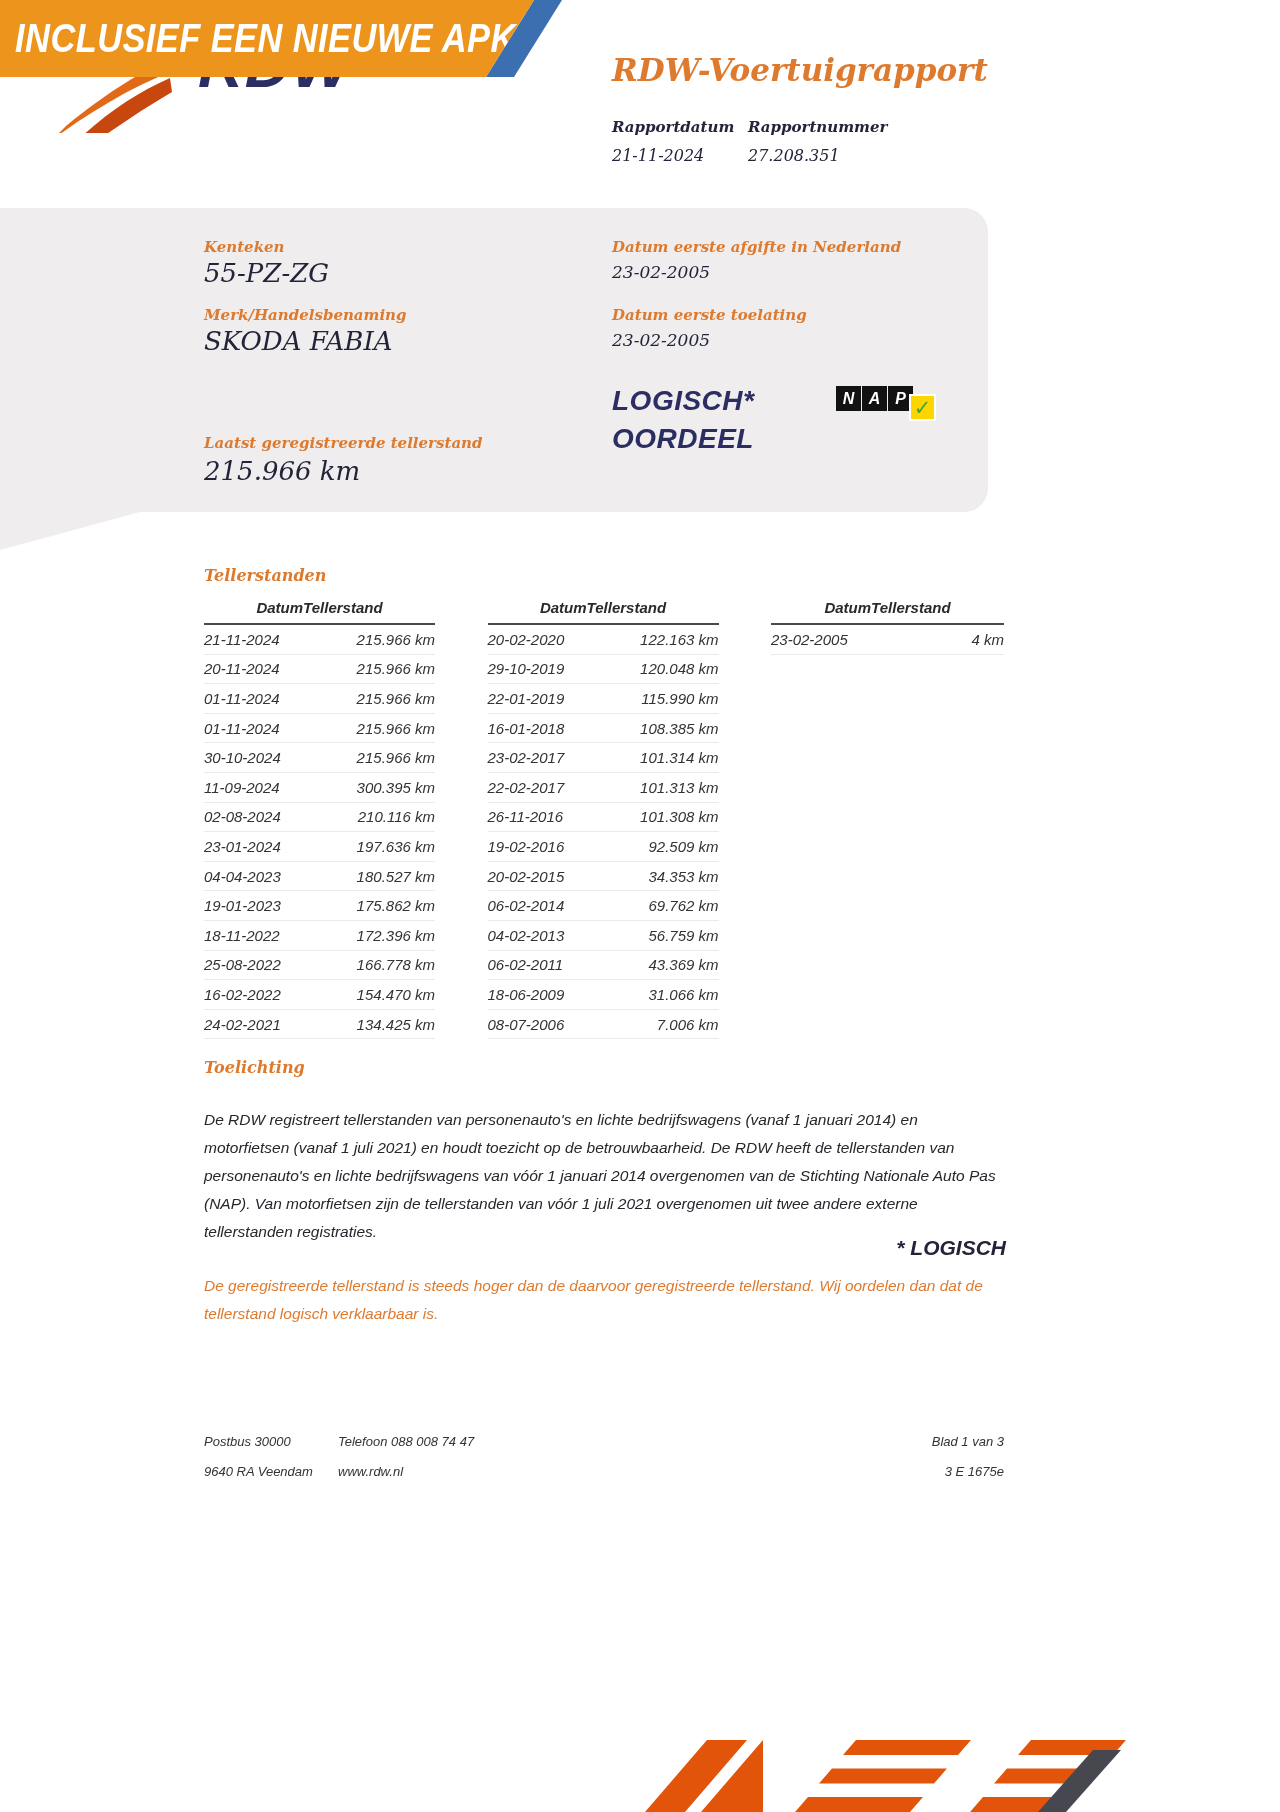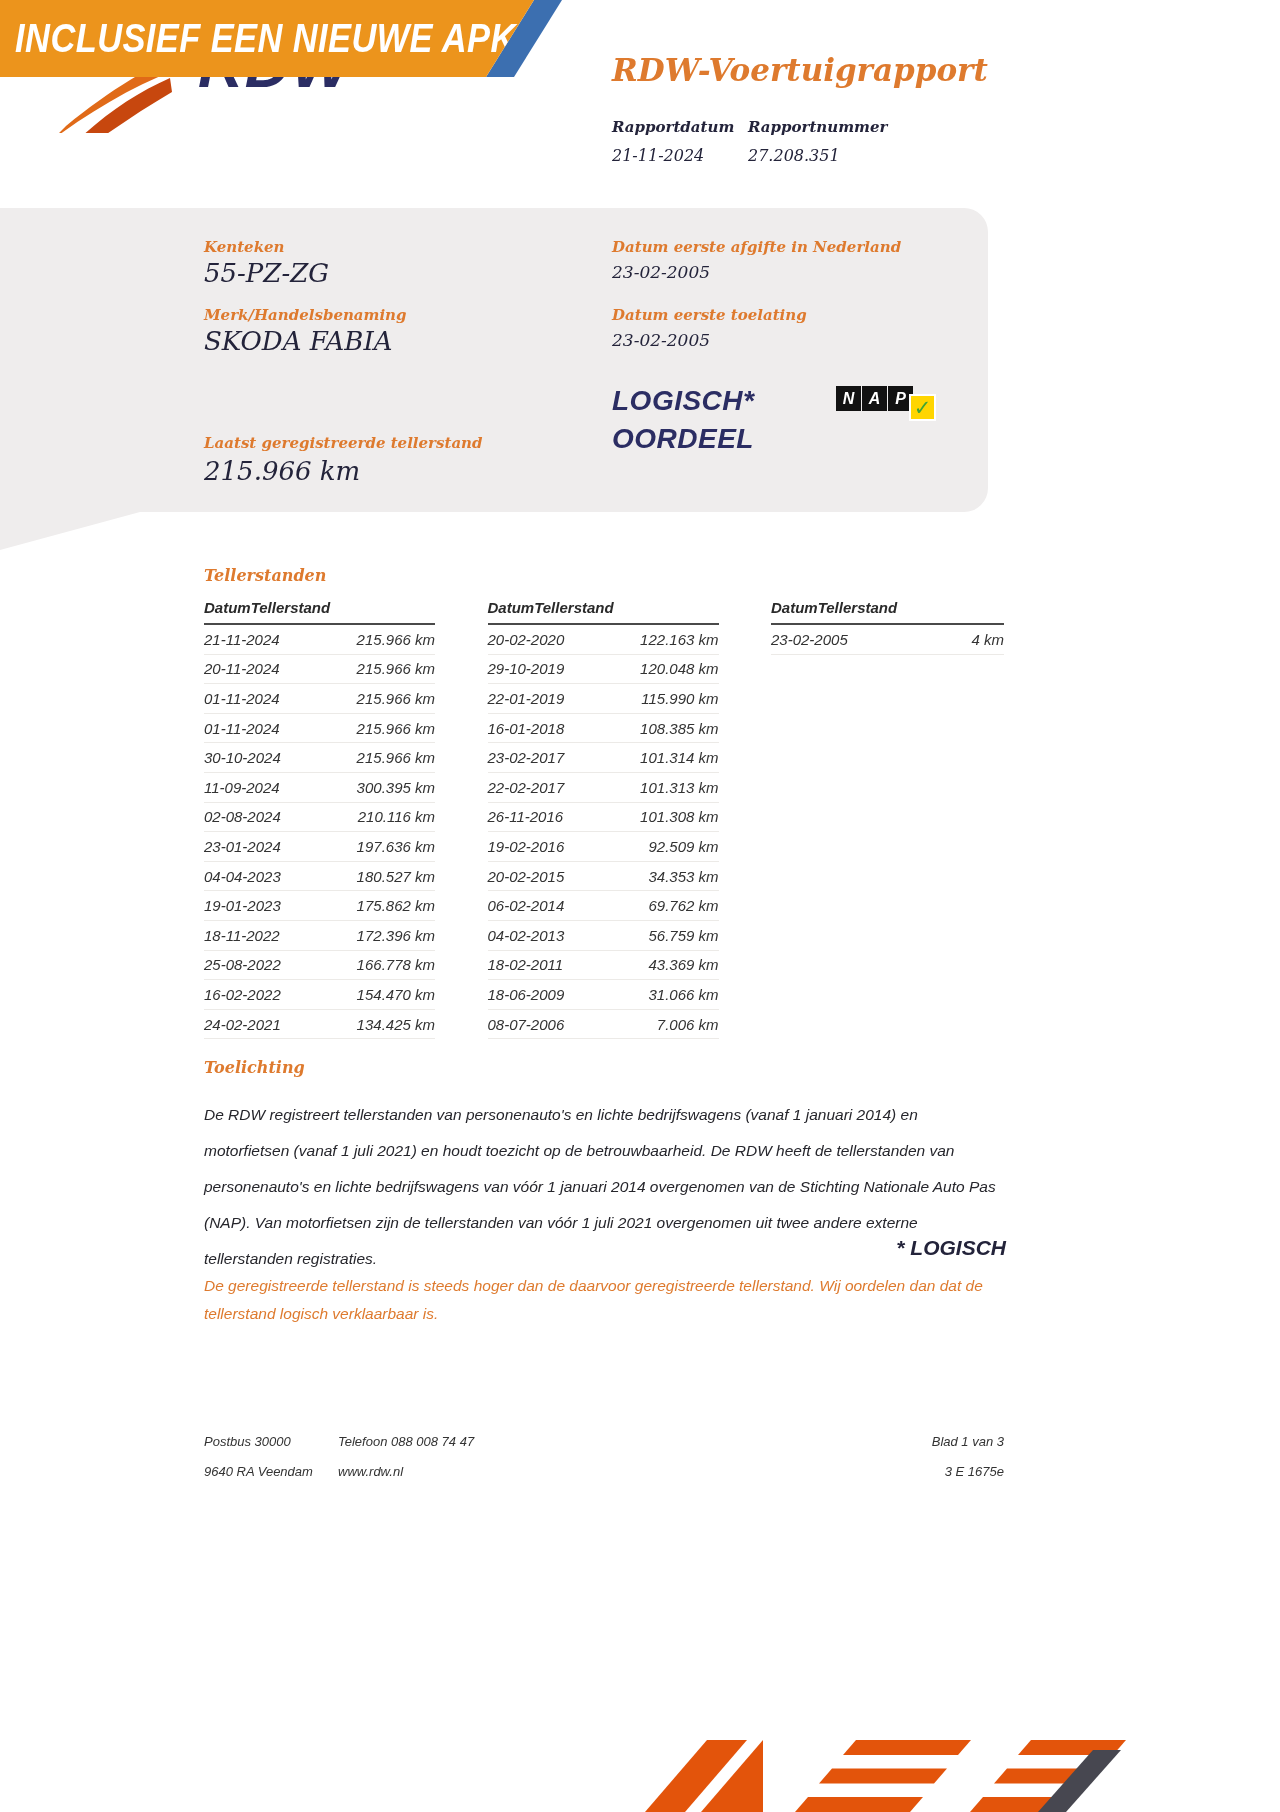--- a/index.html
+++ b/index.html
@@ -130,38 +130,38 @@
   }
   .section-title {
     font-family: "DejaVu Serif", "Liberation Serif", serif;
     font-size: 16px; font-weight: bold;
     color: var(--heading-orange, #DE7A2E);
   }
   .tcols { display: flex; justify-content: space-between; margin-top: 14px; }
   .tcol { width: 231px; }
   .tcol:last-child { width: 233px; }
   .thead {
-    display: flex; justify-content: flex-start;
+    display: flex; justify-content: center;
     font-size: 15px; font-weight: bold; color: #2a2a2a;
     padding-bottom: 7px;
     border-bottom: 2px solid #4a4a4a;
   }
   .trow {
     display: flex; justify-content: space-between; align-items: center;
     height: 29.6px;
     font-size: 15px; color: #333333;
     border-bottom: 1px solid var(--row-line, #eceae7);
   }
   .tval { text-align: right; }
 
   
   .toelichting { position: absolute; left: 204px; top: 1058px; width: 802px; }
   .body-text {
-    margin-top: 20px;
-    font-size: 15.5px; line-height: 36px; color: #26262c;
+    margin-top: 29px;
+    font-size: 15.5px; line-height: 28px; color: #26262c;
   }
   .logisch { position: absolute; left: 204px; top: 1236px; width: 802px; }
   .logisch-title { font-size: 21px; font-weight: bold; color: #23233a; text-align: right; }
   .orange-text {
     margin-top: 12px;
     font-size: 15.5px; line-height: 28px;
     color: var(--heading-orange, #DE7A2E);
   }
 
   
@@ -364,21 +364,21 @@
               <span class="tdate">06-02-2014</span>
               <span class="tval">69.762 km</span>
             </div>
 
             <div class="trow">
               <span class="tdate">04-02-2013</span>
               <span class="tval">56.759 km</span>
             </div>
 
             <div class="trow">
-              <span class="tdate">18-02-2011</span>
+              <span class="tdate">06-02-2011</span>
               <span class="tval">43.369 km</span>
             </div>
 
             <div class="trow">
               <span class="tdate">18-06-2009</span>
               <span class="tval">31.066 km</span>
             </div>
 
             <div class="trow">
               <span class="tdate">08-07-2006</span>

